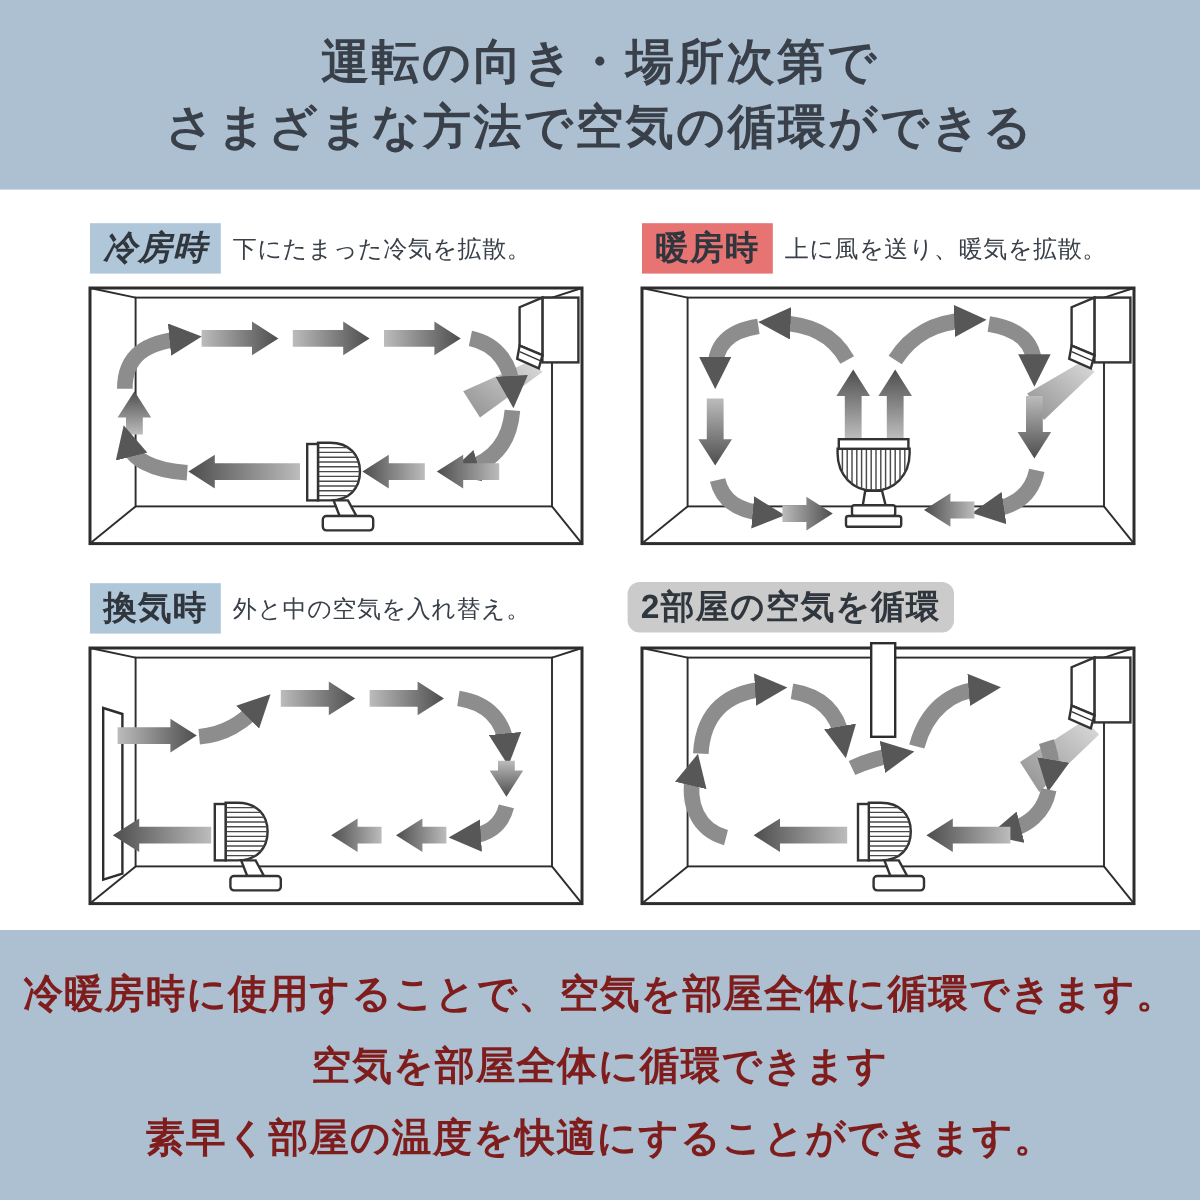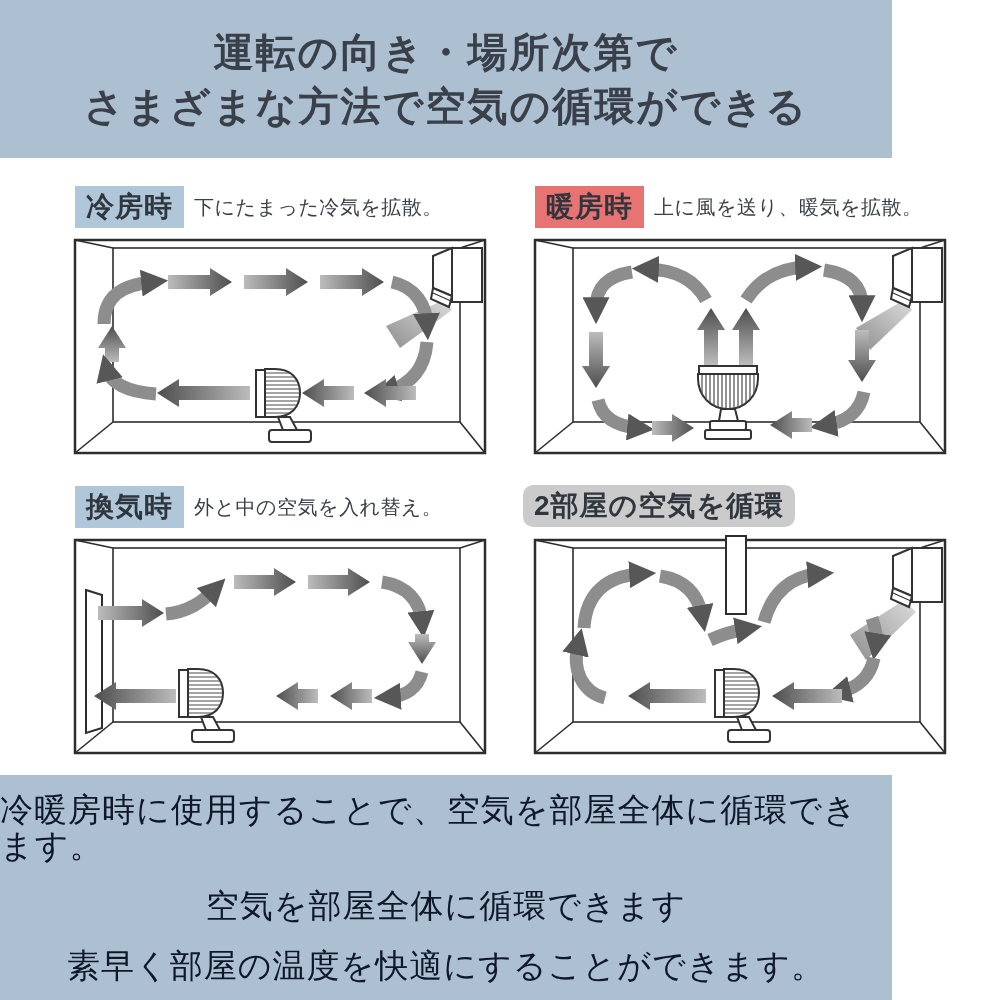--- a/index.html
+++ b/index.html
@@ -1,23 +1,23 @@
 <!DOCTYPE html>
 <html><head>
 <meta charset="utf-8">
 <style>
   html,body{margin:0;padding:0;background:#fff;}
   #page{position:relative;width:1000px;height:1000px;background:#ffffff;overflow:hidden;
         font-family:"Liberation Sans","DejaVu Sans",sans-serif;}
-  .band{position:absolute;left:0;width:892px;background:#adc0d2;display:flex;flex-direction:column;
+  .band{position:absolute;left:0;width:1000px;background:#adc0d2;display:flex;flex-direction:column;
         align-items:center;justify-content:center;}
   .band.top{top:0;height:158px;gap:8px;}
   .band.bottom{top:775px;height:225px;gap:24px;}
   .title-line{font-size:40px;font-weight:700;color:#394049;letter-spacing:2px;line-height:46px;}
-  .footer-line{font-size:33px;font-weight:400;color:#0f172a;letter-spacing:1px;line-height:36px;}
+  .footer-line{font-size:33px;font-weight:700;color:#7f1d1d;letter-spacing:1px;line-height:36px;}
   .panel-label{position:absolute;display:flex;align-items:center;gap:10px;height:42px;}
   .badge{display:flex;align-items:center;justify-content:center;padding:2px 11px;height:38px;
          font-size:28px;font-weight:700;color:#30363d;letter-spacing:1px;white-space:nowrap;}
   .caption{font-size:20px;font-weight:500;color:#394049;letter-spacing:0.5px;white-space:nowrap;}
   .diagram{position:absolute;width:440px;height:230px;}
 </style>
 </head>
 <body>
 
 <svg width="0" height="0" style="position:absolute" aria-hidden="true">
@@ -116,21 +116,21 @@
 </svg>
 
 <div id="page">
 
   <section class="band top">
     <div class="title-line">運転の向き・場所次第で</div>
     <div class="title-line">さまざまな方法で空気の循環ができる</div>
   </section>
 
   <div class="panel-label" style="left:75px;top:186px">
-    <span class="badge" style="background-color: rgb(176, 198, 217);">冷房時</span>
+    <span class="badge" style="background-color: rgb(176, 198, 217); font-style: italic;">冷房時</span>
     <span class="caption">下にたまった冷気を拡散。</span>
   </div>
   <div class="panel-label" style="left:535px;top:186px">
     <span class="badge" style="background-color: rgb(232, 115, 115);">暖房時</span>
     <span class="caption">上に風を送り、暖気を拡散。</span>
   </div>
   <div class="panel-label" style="left:75px;top:486px">
     <span class="badge" style="background-color: rgb(176, 198, 217); text-align: center;">換気時</span>
     <span class="caption">外と中の空気を入れ替え。</span>
   </div>

